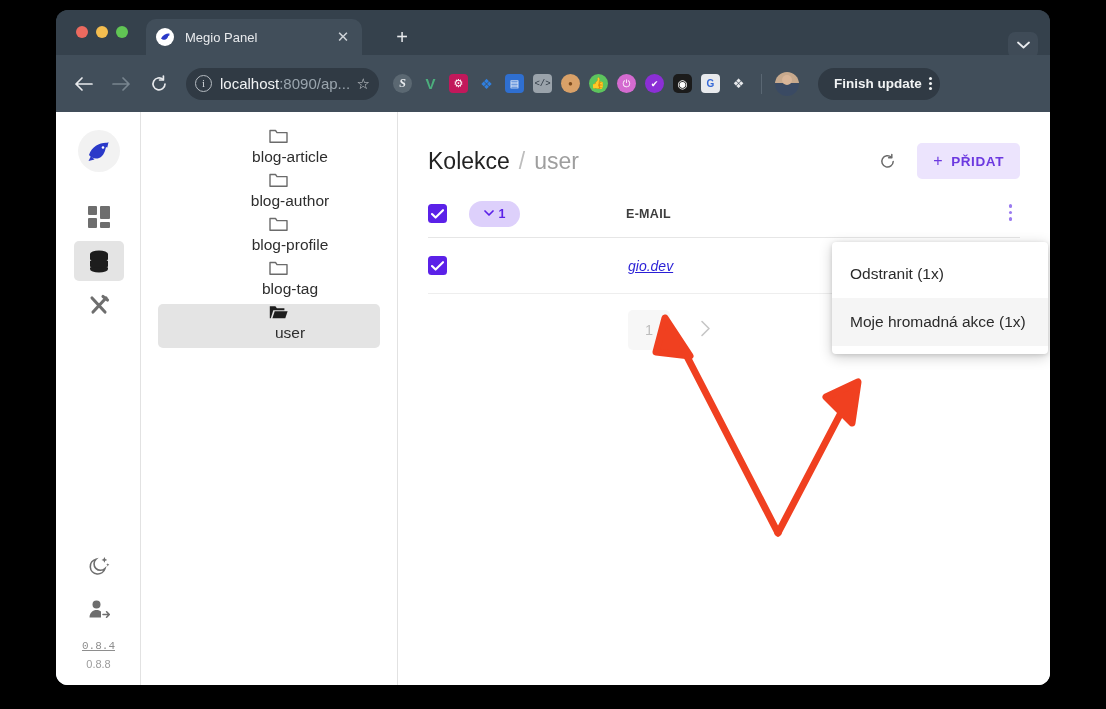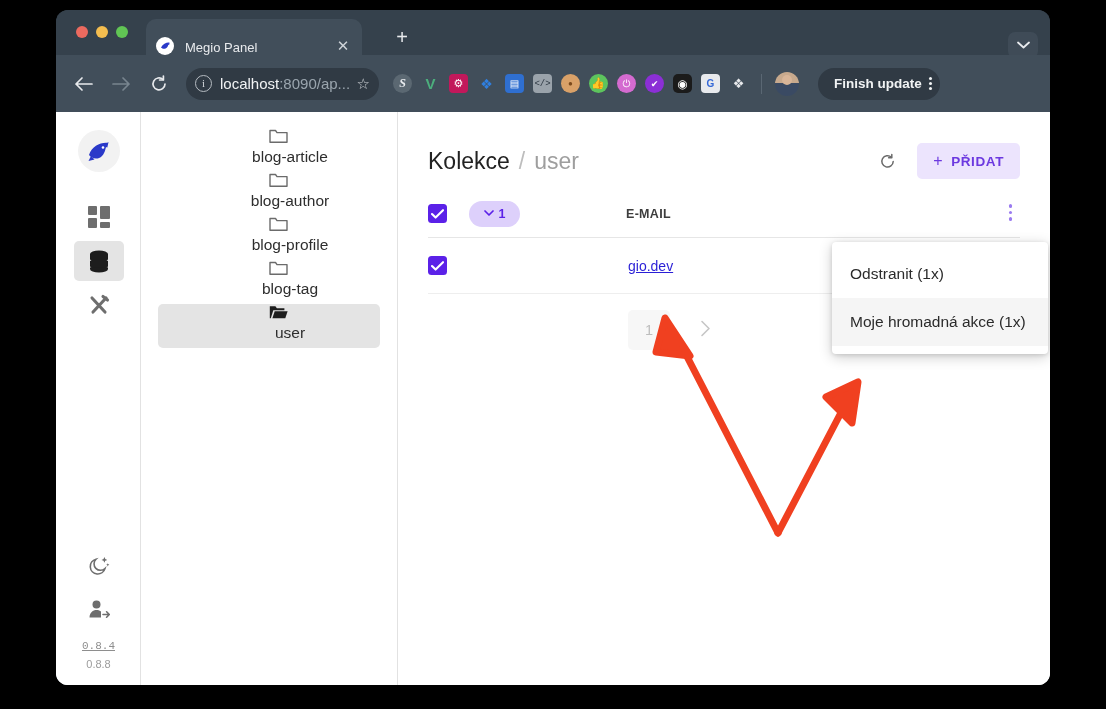--- a/index.html
+++ b/index.html
@@ -34,21 +34,21 @@
   .tl.red { background: #ec6a5f; }
   .tl.yellow { background: #f4bd4f; }
   .tl.green { background: #61c554; }
 
   .tab {
     position: absolute;
     left: 90px; top: 9px;
     width: 216px; height: 36px;
     background: #414e5a;
     border-radius: 10px 10px 0 0;
-    display: flex; align-items: flex-end;
+    display: flex; align-items: center;
     padding: 0 10px;
   }
   .tab-favicon {
     width: 18px; height: 18px; border-radius: 50%;
     background: #ffffff;
     display: flex; align-items: center; justify-content: center;
     flex: 0 0 auto;
   }
   .tab-title {
     margin-left: 11px;
@@ -307,20 +307,21 @@
     position: relative;
     height: 56px;
     display: flex; align-items: center;
     border-bottom: 1px solid #eeeeee;
   }
   .row-email {
     position: absolute; left: 200px;
     font-size: 14px;
     color: #2a1fd6;
     text-decoration: underline;
+    font-style: italic;
   }
   .row-chevron-btn {
     position: absolute; right: 56px; top: 6px;
     width: 36px; height: 36px;
     border: 1.4px solid #ddcefc; border-radius: 50%;
     display: flex; align-items: center; justify-content: center;
   }
   .row-arrow {
     position: absolute; right: 8px; top: 14px;
     color: #6c39e0;

